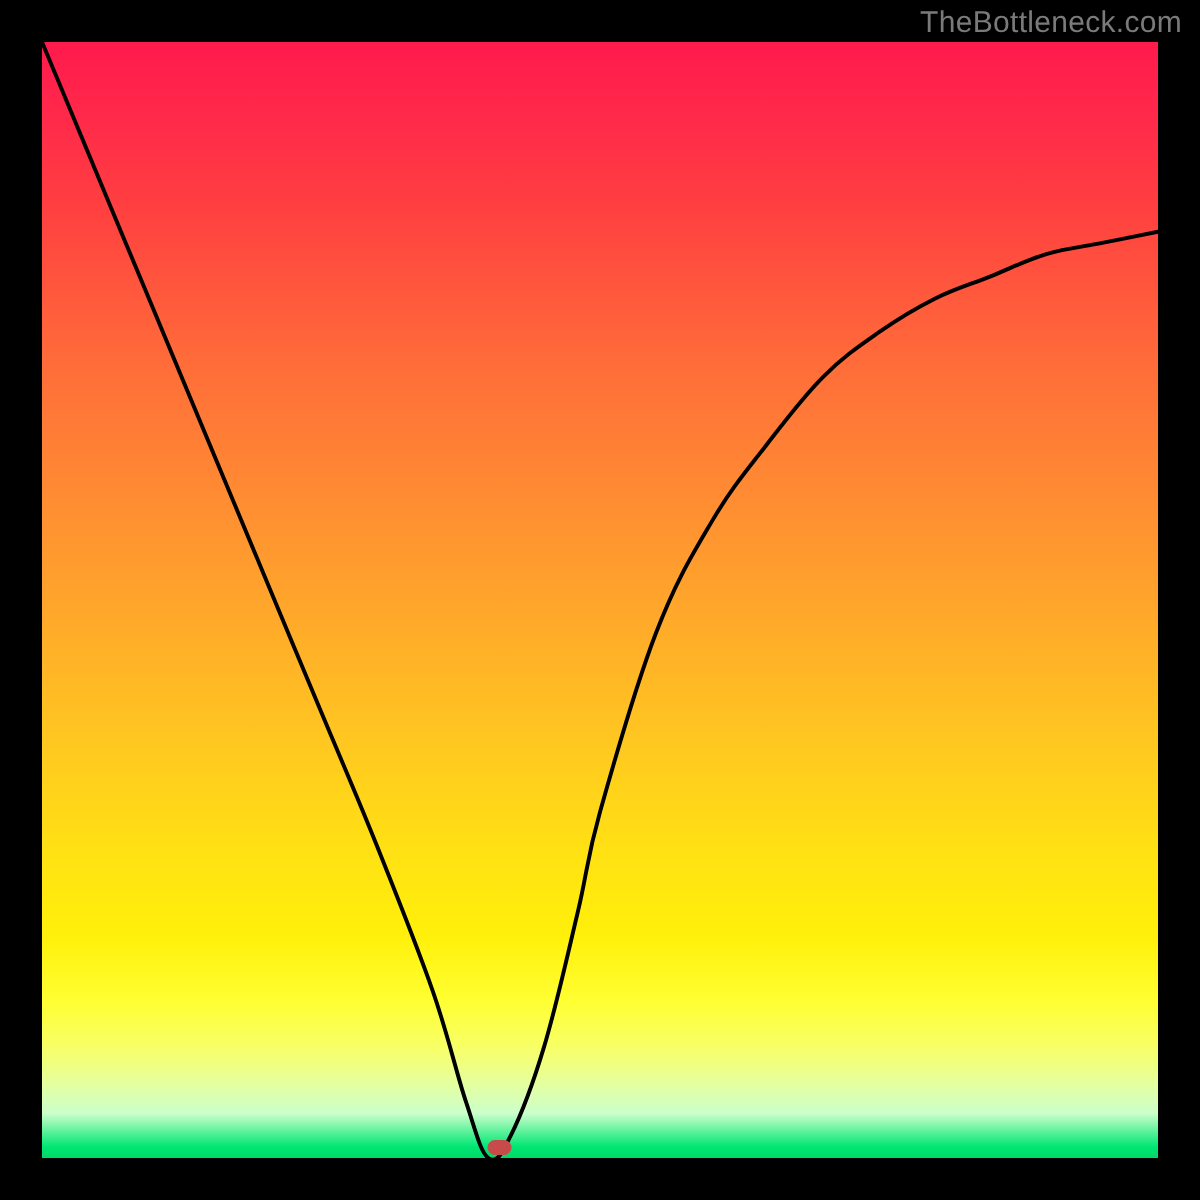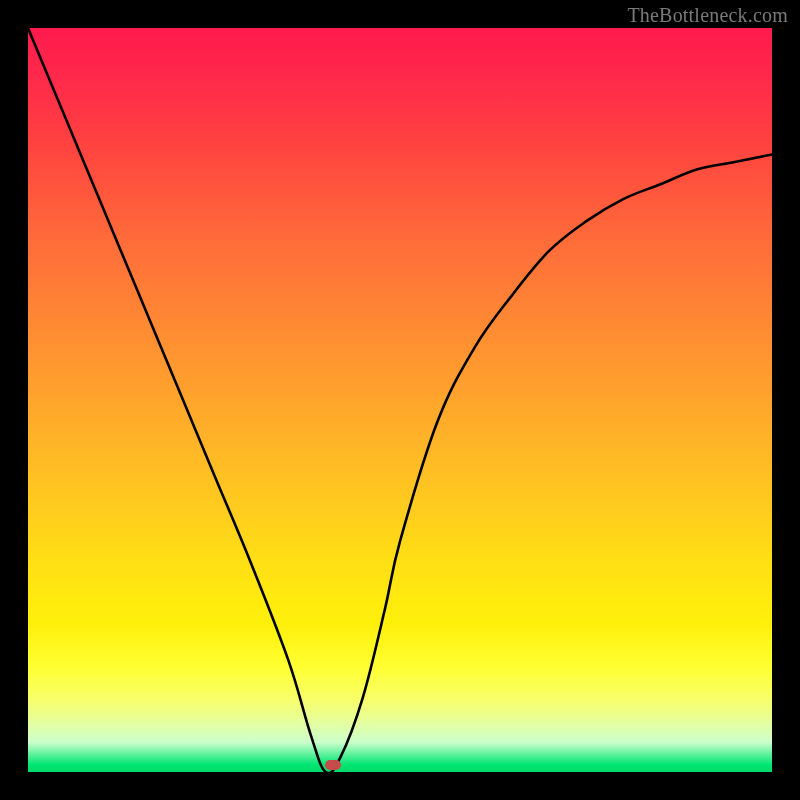--- a/index.html
+++ b/index.html
@@ -44,21 +44,21 @@
     width: 16px;
     height: 10px;
     border-radius: 5px;
     background: #c84b4b;
     transform: translate(-50%, -50%);
   }
   .watermark {
     position: absolute;
     top: 4px;
     right: 12px;
-    font-family: Liberation Serif, serif;
+    font-family: Liberation Sans, sans-serif;
     font-size: 20px;
     font-weight: 500;
     color: #7a7a7a;
     letter-spacing: 0.2px;
   }
 </style>
 </head>
 <body>
 
 <div class="frame">

